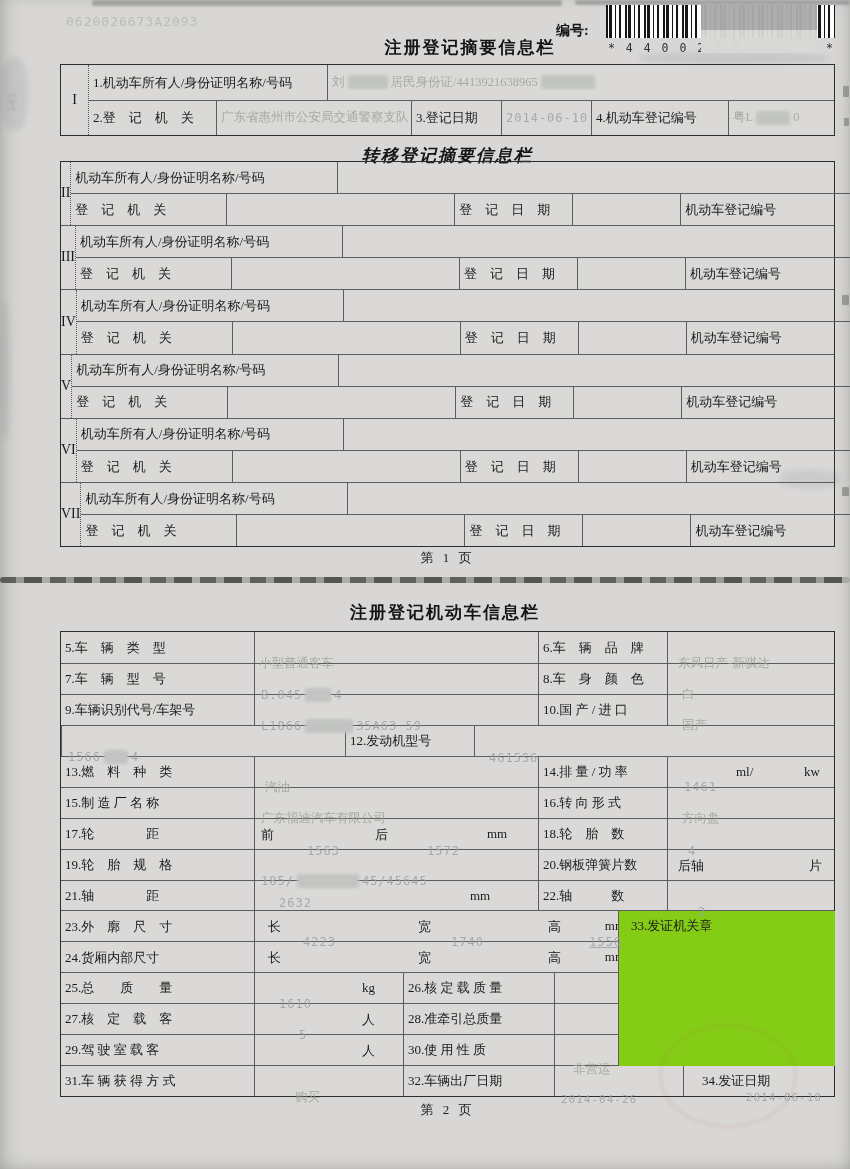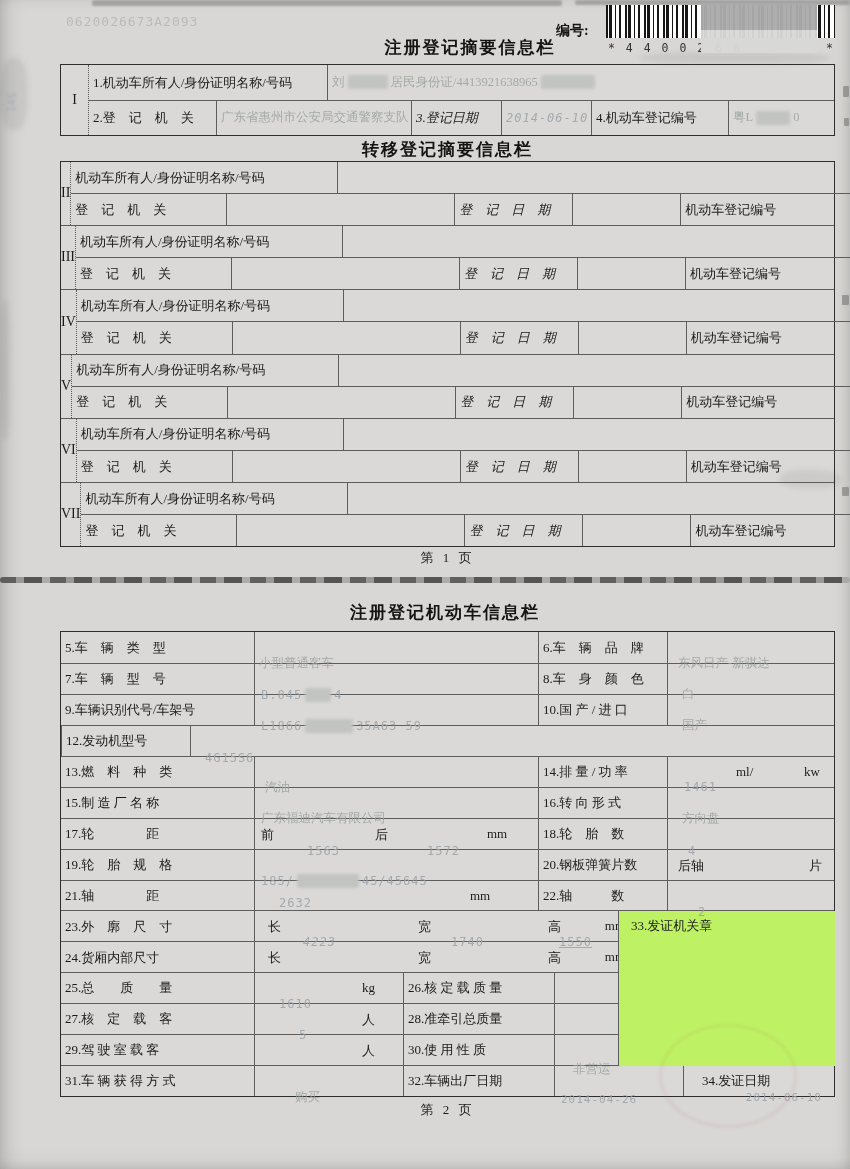--- a/index.html
+++ b/index.html
@@ -23,30 +23,30 @@
   .trow{display:flex;box-sizing:border-box;}
   
   .tI{top:64px;height:72px;display:flex;}
   .tI .tbody{flex:1;display:flex;flex-direction:column;}
   .tI .trow{height:36px;}
   
   .tT{top:161px;height:386px;display:flex;flex-direction:column;}
   .tsec{flex:1;display:flex;box-sizing:border-box;}
   .tsec-body{flex:1;display:flex;flex-direction:column;}
   .tsec-body .trow{flex:1;gap:28px;}
-  .cw238{width:238px;}.cw127{width:127px;}.cw200{width:200px;}.cw90{width:90px;font-style:italic;}.cw80{width:80px;}.cw142{width:142px;}.cw137{width:137px;}.cw195{width:195px;}
+  .cw238{width:238px;}.cw127{width:127px;}.cw200{width:200px;}.cw90{width:90px;}.cw80{width:80px;}.cw142{width:142px;}.cw137{width:137px;}.cw195{width:195px;}
   
   .t2t{top:631px;height:466px;display:flex;flex-direction:column;}
   .prow{height:31px;display:flex;box-sizing:border-box;gap:16px;}
   .ca{width:177px;}.cb{width:268px;}.cc{width:113px;}.cm{width:381px;}
   .cq1{width:133px;}.cq2{width:135px;}.cq3{width:113px;}
   .vlow{position:absolute;bottom:-9px;left:8px;z-index:3;}
   .vin{position:absolute;z-index:3;}
   .unit{position:absolute;font-size:13px;color:#1b1b1b;white-space:pre;}
-  .zone33{position:absolute;left:557px;top:279px;width:217px;height:155px;box-sizing:border-box;border-left:1px solid #5d5d5d;background:#bef264;z-index:2;}
+  .zone33{position:absolute;left:557px;top:279px;width:217px;height:155px;box-sizing:border-box;border-left:1px solid #5d5d5d;background:#84cc16;z-index:2;}
   .stamp{position:absolute;left:598px;top:392px;width:132px;height:98px;border:3px solid rgba(190,95,85,.10);border-radius:50%;filter:blur(1.5px);z-index:3;}
   .pfoot{position:absolute;left:45px;right:0;text-align:center;font-size:13px;color:#1e1e1e;letter-spacing:3px;}
   .tear{position:absolute;left:0;top:577px;width:850px;height:6px;opacity:.85;filter:blur(.4px);
     background:repeating-linear-gradient(90deg,#4c4c4a 0 16px,#8f8f8d 16px 24px,#3f3f3d 24px 42px,#a5a5a3 42px 50px);border-radius:3px;}
   .edge{position:absolute;background:#6e6e6c;opacity:.55;filter:blur(.6px);border-radius:1px;}
   .smudge{position:absolute;background:rgba(110,115,120,.14);filter:blur(2.5px);border-radius:40%;}
   .p1code{position:absolute;left:66px;top:14px;font-size:13px;color:#b7b9b6;opacity:.9;}
   .mnote{position:absolute;left:2px;top:96px;font-family:"DejaVu Sans Mono",monospace;font-size:11px;color:#8a93a0;opacity:.5;filter:blur(.8px);transform:rotate(-86deg);}
   .serialL{position:absolute;left:556px;top:22px;font-size:14px;font-weight:700;color:#161616;}
   .bc{position:absolute;left:606px;top:5px;width:229px;height:52px;}
@@ -121,21 +121,21 @@
           </div>
         <div class="cell cflex bl">
             <span class="vcjk">粤L</span>
             <span class="redact" style="width:34px;"></span>
             <span class="vcjk">0</span>
           </div>
       </div>
     </div>
   </div>
 
-  <div class="ttl" style="left:45px;right:0;top:138px;">转移登记摘要信息栏</div>
+  <div class="ttl" style="left:45px;right:0;top:144px;font-style:italic;">转移登记摘要信息栏</div>
 
   <div class="tbl tT">
 
     <div class="tsec">
       <div class="romanc">
           <span class="lbl rm">II</span>
         </div>
       <div class="tsec-body">
         <div class="trow">
           <div class="cell cw238">
@@ -349,20 +349,23 @@
         </div>
       <div class="cell cc bl">
           <span class="lbl">10.国 产 / 进 口</span>
         </div>
       <div class="cell cflex bl">
           <span class="vcjk vlow" style="left:14px;">国产</span>
         </div>
     </div>
 
     <div class="prow bt">
+      <div class="cell cb bl">
+          <span class="vlow" style="left:6px;white-space:nowrap;"><span class="vnum">1566</span><span class="redact" style="width:24px;"></span><span class="vnum">4</span></span>
+        </div>
       <div class="cell cc bl">
           <span class="lbl">12.发动机型号</span>
         </div>
       <div class="cell cflex bl">
           <span class="vnum vlow" style="left:14px;">4G15S6</span>
         </div>
     </div>
 
     <div class="prow bt">
       <div class="cell ca">
@@ -446,25 +449,25 @@
           <span class="vnum vlow" style="left:30px;">2</span>
         </div>
     </div>
 
     <div class="prow bt">
       <div class="cell ca">
           <span class="lbl">23.外　廓　尺　寸</span>
         </div>
       <div class="cell cm bl">
         <span class="unit" style="left:13px;top:7px;">长</span>
-        <span class="vnum vin" style="left:48px;bottom:-8px;font-style:italic;">4223</span>
+        <span class="vnum vin" style="left:48px;bottom:-8px;">4223</span>
         <span class="unit" style="left:163px;top:7px;">宽</span>
         <span class="vnum vin" style="left:196px;bottom:-8px;margin-top:36px;">1740</span>
         <span class="unit" style="left:293px;top:7px;">高</span>
-        <span class="vnum vin" style="left:304px;bottom:-8px;text-decoration:underline;">1550</span>
+        <span class="vnum vin" style="left:334px;bottom:-8px;text-decoration:underline;">1550</span>
         <span class="unit" style="right:10px;top:7px;">mm</span>
       </div>
       <div class="cell cflex"></div>
     </div>
 
     <div class="prow bt">
       <div class="cell ca">
           <span class="lbl">24.货厢内部尺寸</span>
         </div>
       <div class="cell cm bl">

